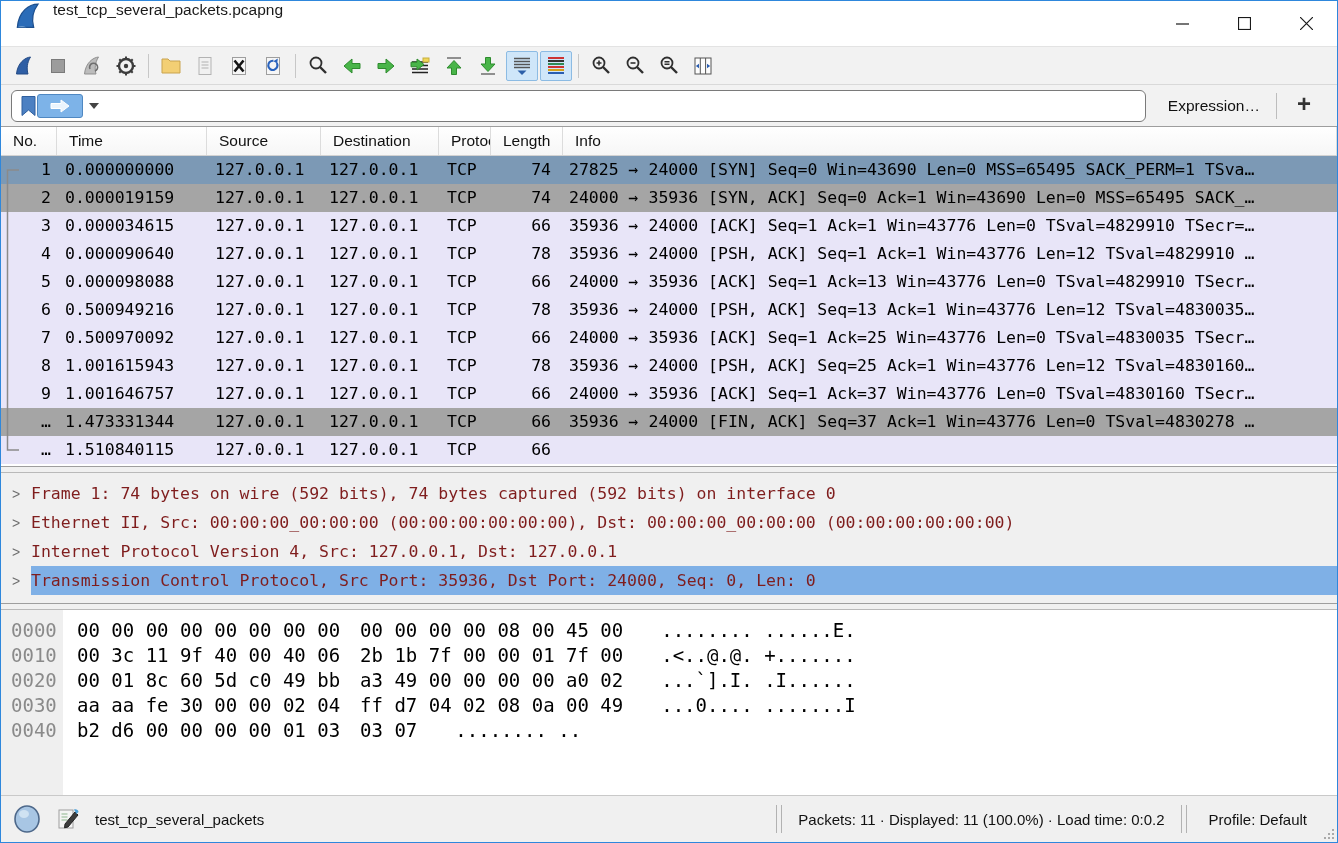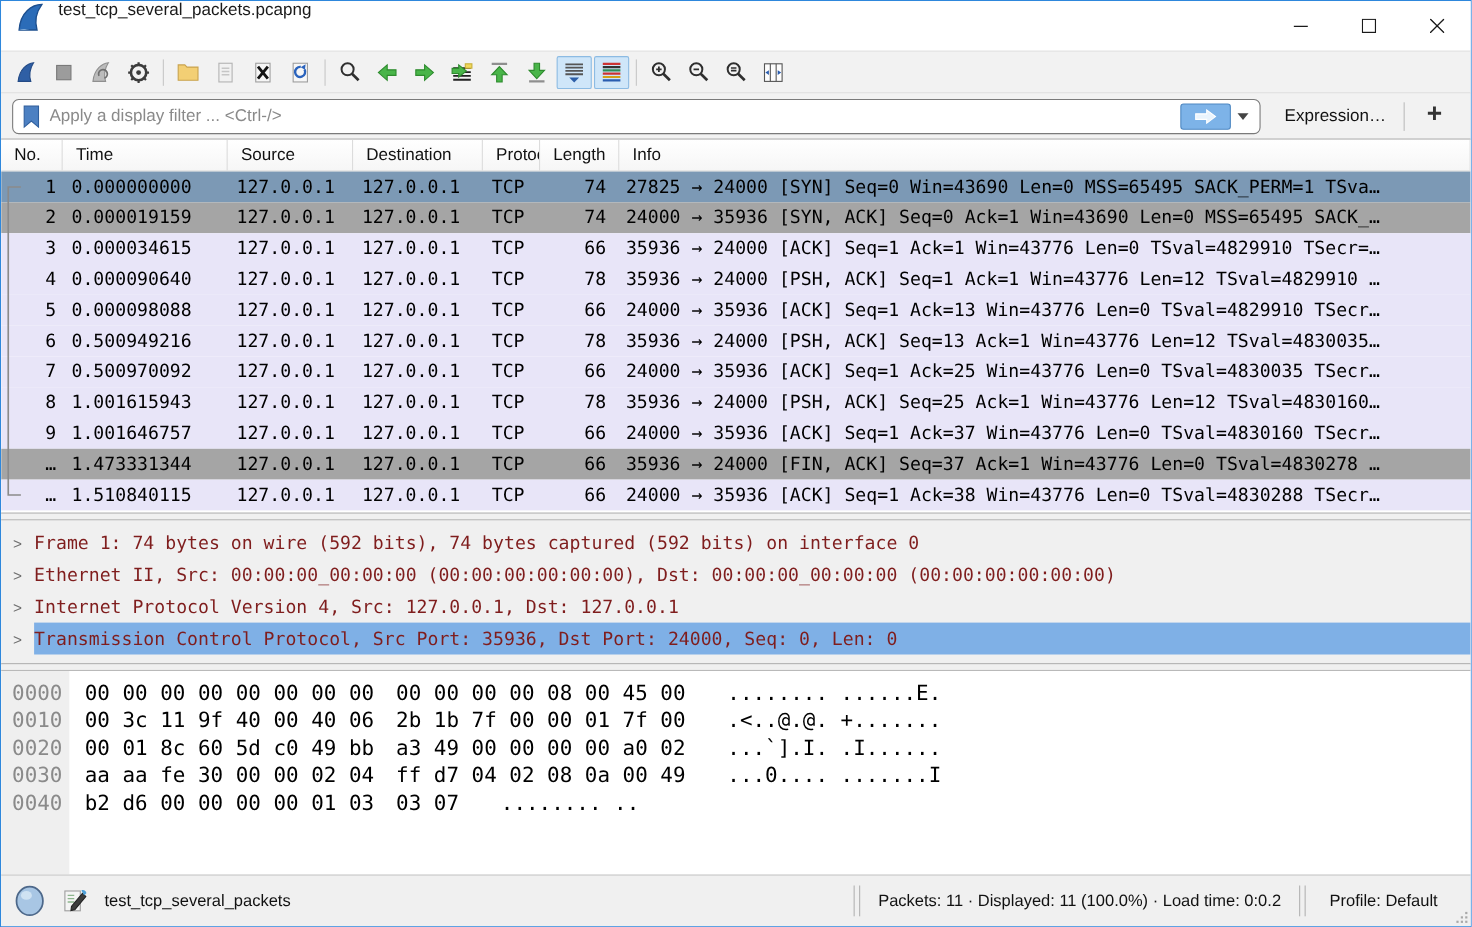--- a/index.html
+++ b/index.html
@@ -251,21 +251,20 @@
           <path d="M19.2 12 l-3.2 -2.2 v4.4 Z" fill="#2a5db0"></path>
         </svg>
       </div>
   </div>
 
   <div class="filterbar">
     <div class="filterbox">
       <svg width="17" height="22" viewBox="0 0 17 22">
           <path d="M2 1.5 H15 V20.5 L8.5 15 L2 20.5 Z" fill="#4c80c2" stroke="#2f5f9e"></path>
         </svg>
-      <input type="text" value="" placeholder="Apply a display filter ... &lt;Ctrl-/&gt;" style="">
       <div class="applybtn">
           <svg width="22" height="14" viewBox="0 0 22 14">
             <path d="M2 4.5 H12 V1 L20 7 L12 13 V9.5 H2 Z" fill="#eaf4fd" stroke="#ffffff"></path>
           </svg>
         </div>
       <div class="caretbtn">
           <span class="caret"></span>
         </div>
     </div>
     <span class="expr">Expression…</span>
@@ -377,21 +376,20 @@
           <div class="pcell c-len">66</div>
           <div class="pcell c-info">35936 → 24000 [FIN, ACK] Seq=37 Ack=1 Win=43776 Len=0 TSval=4830278 …</div>
         </div>
         <div class="prow normal">
           <div class="pcell c-no">…</div>
           <div class="pcell c-time">1.510840115</div>
           <div class="pcell c-src">127.0.0.1</div>
           <div class="pcell c-dst">127.0.0.1</div>
           <div class="pcell c-proto">TCP</div>
           <div class="pcell c-len">66</div>
-          <div class="pcell c-info">24000 → 35936 [ACK] Seq=1 Ack=38 Win=43776 Len=0 TSval=4830288 TSecr…</div>
         </div>
       </div>
   </div>
 
   <div class="split"></div>
 
   <div class="details">
       <div class="drow">
         <span class="chev">&gt;</span>
         <span class="dtext">Frame 1: 74 bytes on wire (592 bits), 74 bytes captured (592 bits) on interface 0</span>

